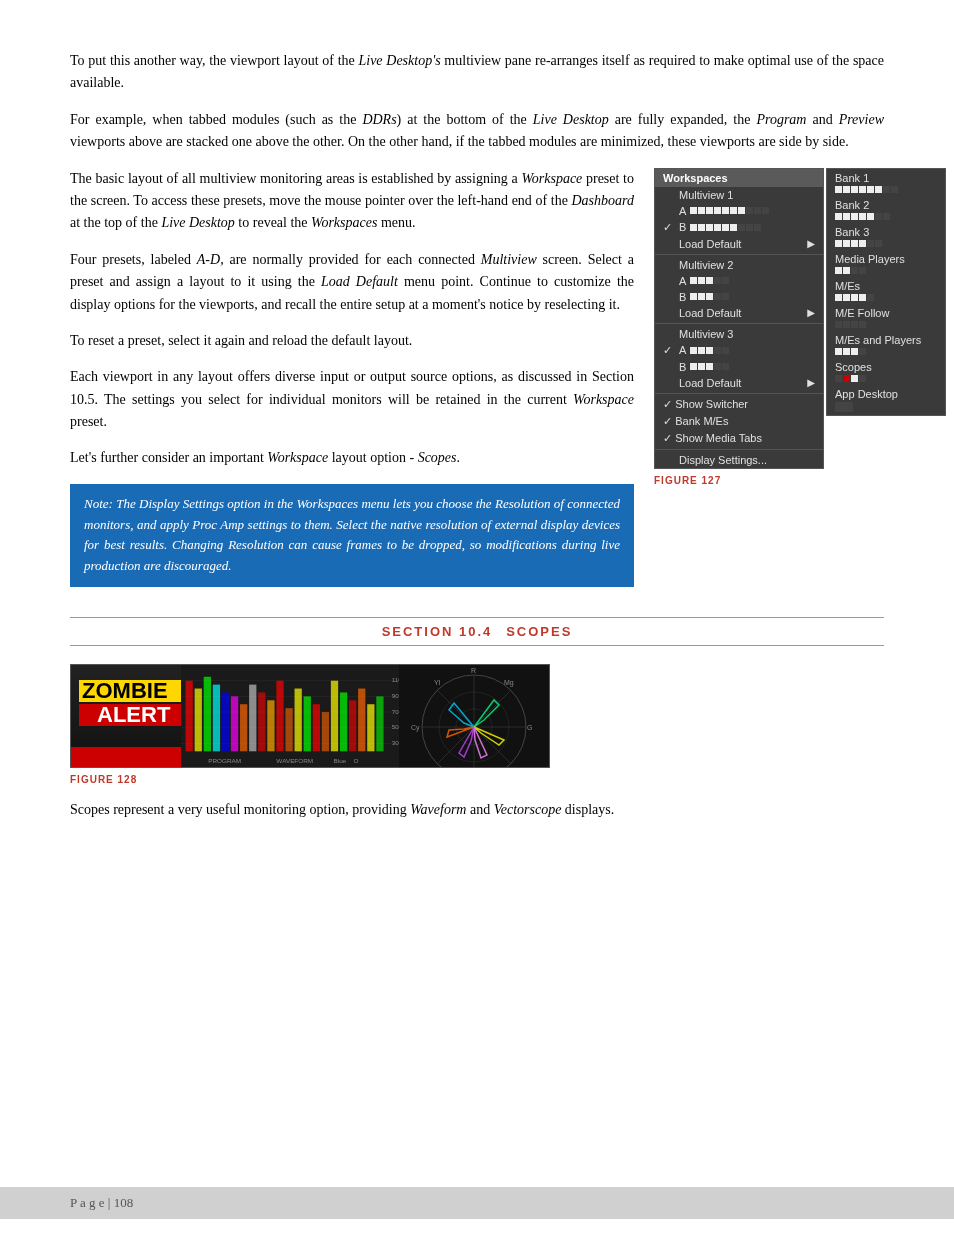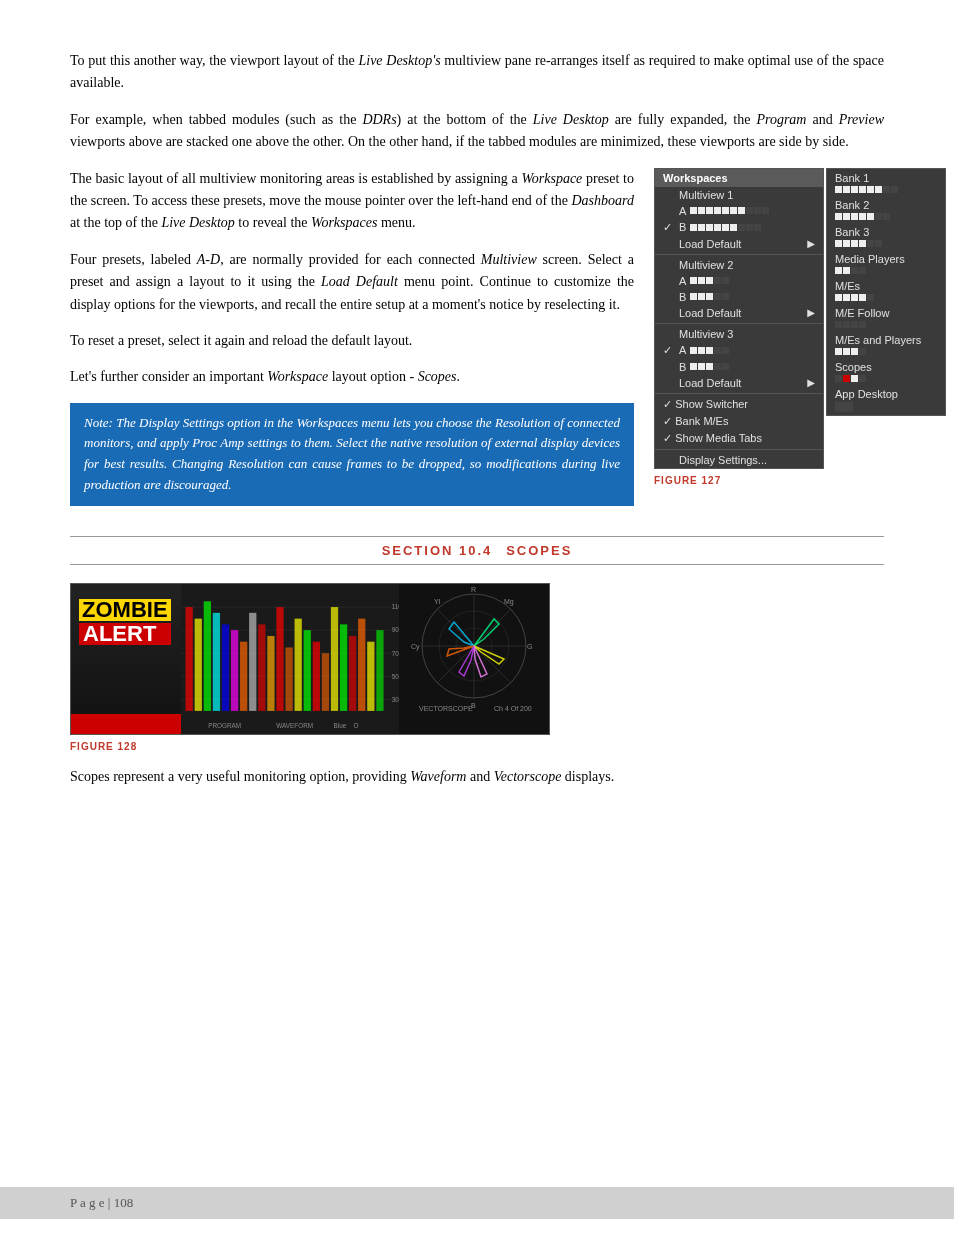--- a/index.html
+++ b/index.html
@@ -118,21 +118,21 @@
       font-family: Arial, sans-serif;
       font-size: 10px;
       color: #c0392b;
       letter-spacing: 1px;
       font-weight: bold;
       margin-top: 6px;
     }
     
     .scopes-image {
       width: 480px;
-      height: 152px;
+      height: 104px;
       background: #111;
       border: 1px solid #555;
       display: flex;
       align-items: stretch;
       overflow: hidden;
       margin-top: 10px;
     }
     
     .zombie-panel {
       width: 110px;
@@ -155,21 +155,21 @@
       padding: 0 3px;
       display: block;
     }
     .alert-word {
       font-family: Arial, sans-serif;
       font-weight: 900;
       font-size: 22px;
       line-height: 1;
       background: #cc0000;
       color: #fff;
-      padding: 0 4px;
+      padding: 0 18px;
       display: block;
       margin-top: 2px;
     }
     .zombie-bottom {
       position: absolute;
       bottom: 0;
       left: 0;
       right: 0;
       height: 20px;
       background: #cc0000;
@@ -228,20 +228,23 @@
   <div class="two-col">
     <div class="left-col">
       <p>
         The basic layout of all multiview monitoring areas is established by assigning a <em>Workspace</em> preset to the screen.  To access these presets, move the mouse pointer over the left-hand end of the <em>Dashboard</em> at the top of the <em>Live Desktop</em> to reveal the <em>Workspaces</em> menu.
       </p>
       <p>
         Four presets, labeled <em>A-D</em>, are normally provided for each connected <em>Multiview</em> screen.  Select a preset and assign a layout to it using the <em>Load Default</em> menu point.  Continue to customize the display options for the viewports, and recall the entire setup at a moment's notice by reselecting it.
       </p>
       <p>
         To reset a preset, select it again and reload the default layout.
+      </p>
+      <p>
+        Each viewport in any layout offers diverse input or output source options, as discussed in Section 10.5.  The settings you select for individual monitors will be retained in the current <em>Workspace</em> preset.
       </p>
       <p>
         Let's further consider an important <em>Workspace</em> layout option - <em>Scopes</em>.
       </p>
       <div class="note-box">
         <span>
           <em>Note: The Display Settings option in the Workspaces menu lets you choose the Resolution of connected monitors, and apply Proc Amp settings to them. Select the native resolution of external display devices for best results. Changing Resolution can cause frames to be dropped, so modifications during live production are discouraged.</em>
         </span>
       </div>
     </div>

